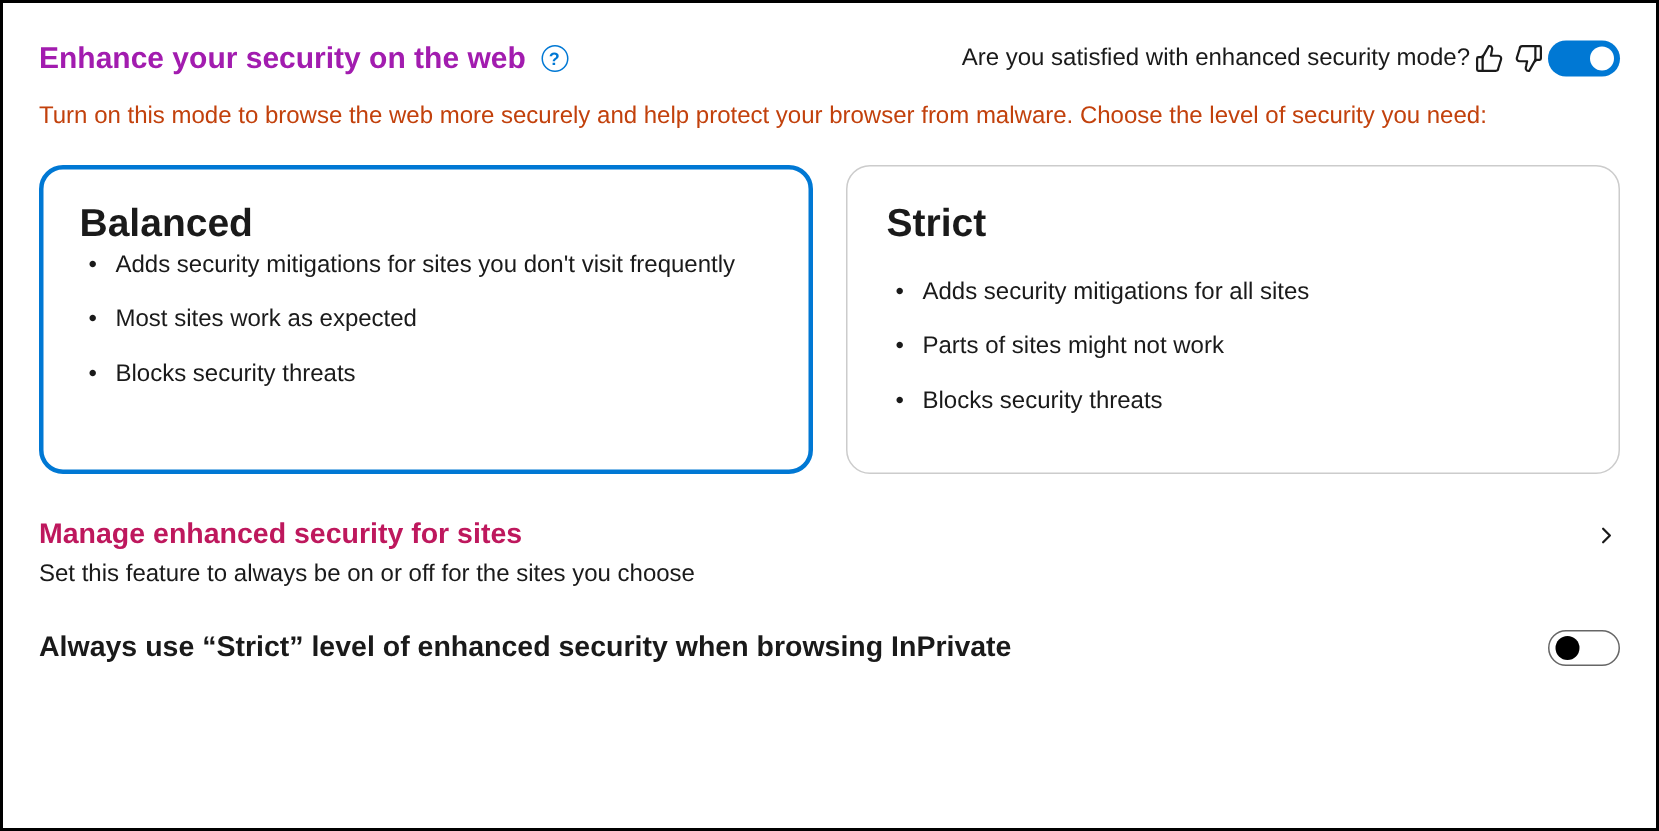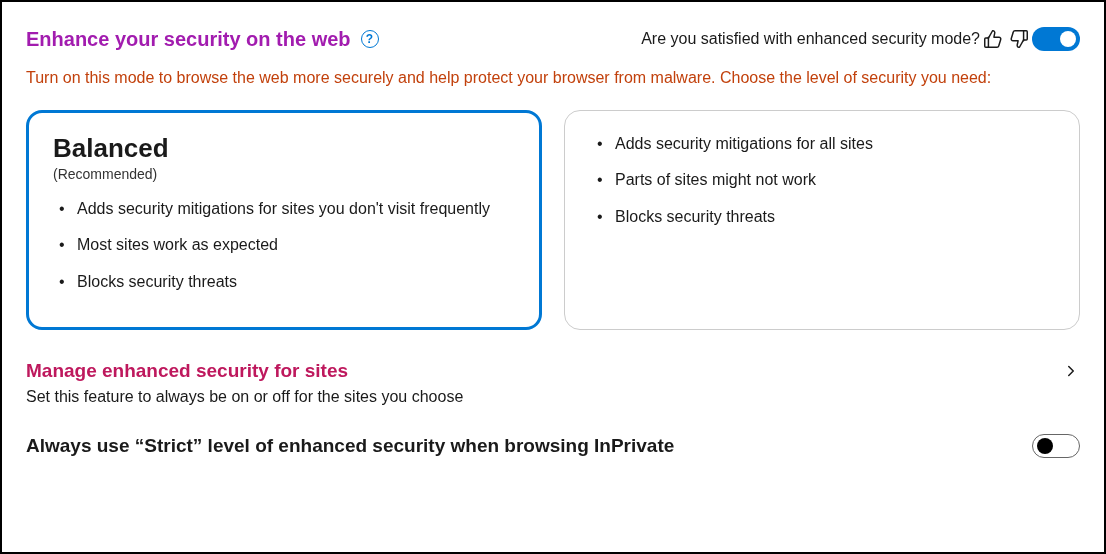--- a/index.html
+++ b/index.html
@@ -193,28 +193,28 @@
       <div class="knob"></div>
     </div>
   </div>
 </div>
 
 <p class="description">Turn on this mode to browse the web more securely and help protect your browser from malware. Choose the level of security you need:</p>
 
 <div class="mode-cards">
   <div class="mode-card selected has-sub">
     <div class="mode-title">Balanced</div>
-    <div class="mode-subtitle">(Recommended)</div>
     <ul class="mode-list">
       <li>Adds security mitigations for sites you don't visit frequently</li>
       <li>Most sites work as expected</li>
       <li>Blocks security threats</li>
     </ul>
   </div>
   <div class="mode-card">
+    <div class="mode-title">Strict</div>
     <ul class="mode-list">
       <li>Adds security mitigations for all sites</li>
       <li>Parts of sites might not work</li>
       <li>Blocks security threats</li>
     </ul>
   </div>
 </div>
 
 <div class="manage-row">
   <span class="manage-title">Manage enhanced security for sites</span>

